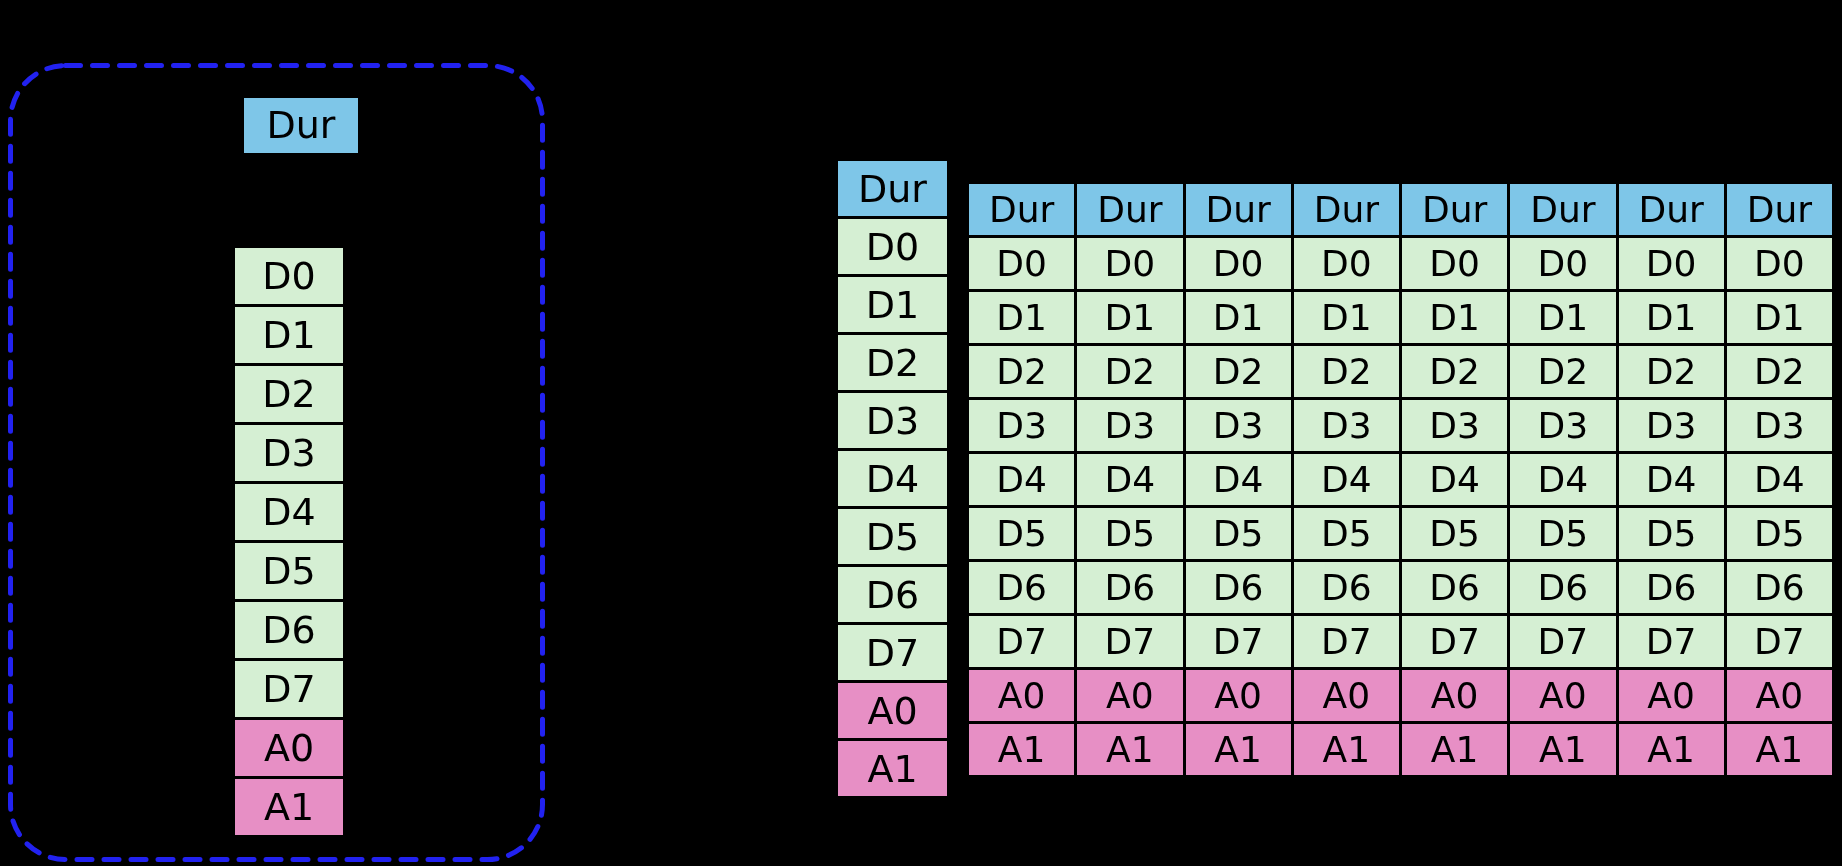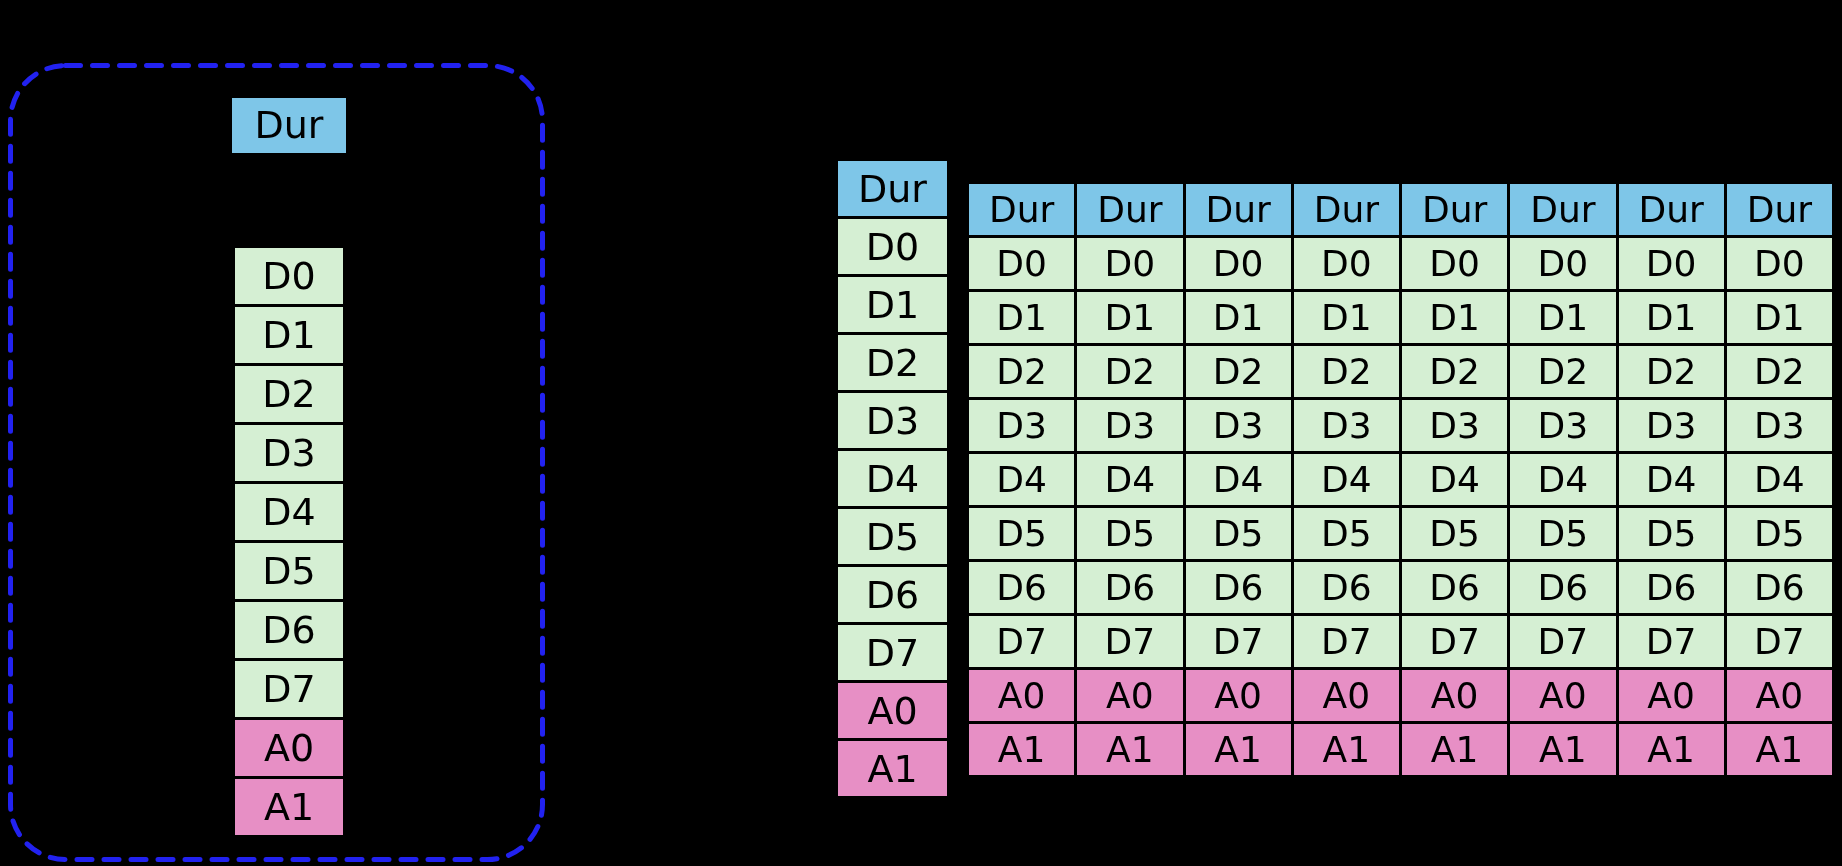--- a/index.html
+++ b/index.html
@@ -69,21 +69,21 @@
 
   #grid-wrap {
     position: absolute;
     left: 966px;
     top: 181px;
   }
   #grid-table { width: 869px; }
   #grid-table td { height: 51px; font-size: 36px; }
 
   
-  .kind-duration { background: var(--c-duration, #7ec6e8); }
+  .kind-duration { background: var(--c-duration, #7ec6e8); margin-left: 12px; }
   .kind-data     { background: var(--c-data, #d5efd3); }
   .kind-address  { background: var(--c-address, #e78fc5); }
 </style>
 </head>
 <body>
 
 <div id="canvas">
 
   <svg id="dashed-outline-svg" viewBox="0 0 544 806" xmlns="http://www.w3.org/2000/svg">
     <rect id="dashed-outline-rect" x="6.5" y="6.5" width="532" height="794" rx="55" ry="55" fill="none" stroke-width="5" stroke-linecap="round" stroke-dasharray="15 12" stroke="#2222f0"></rect>

